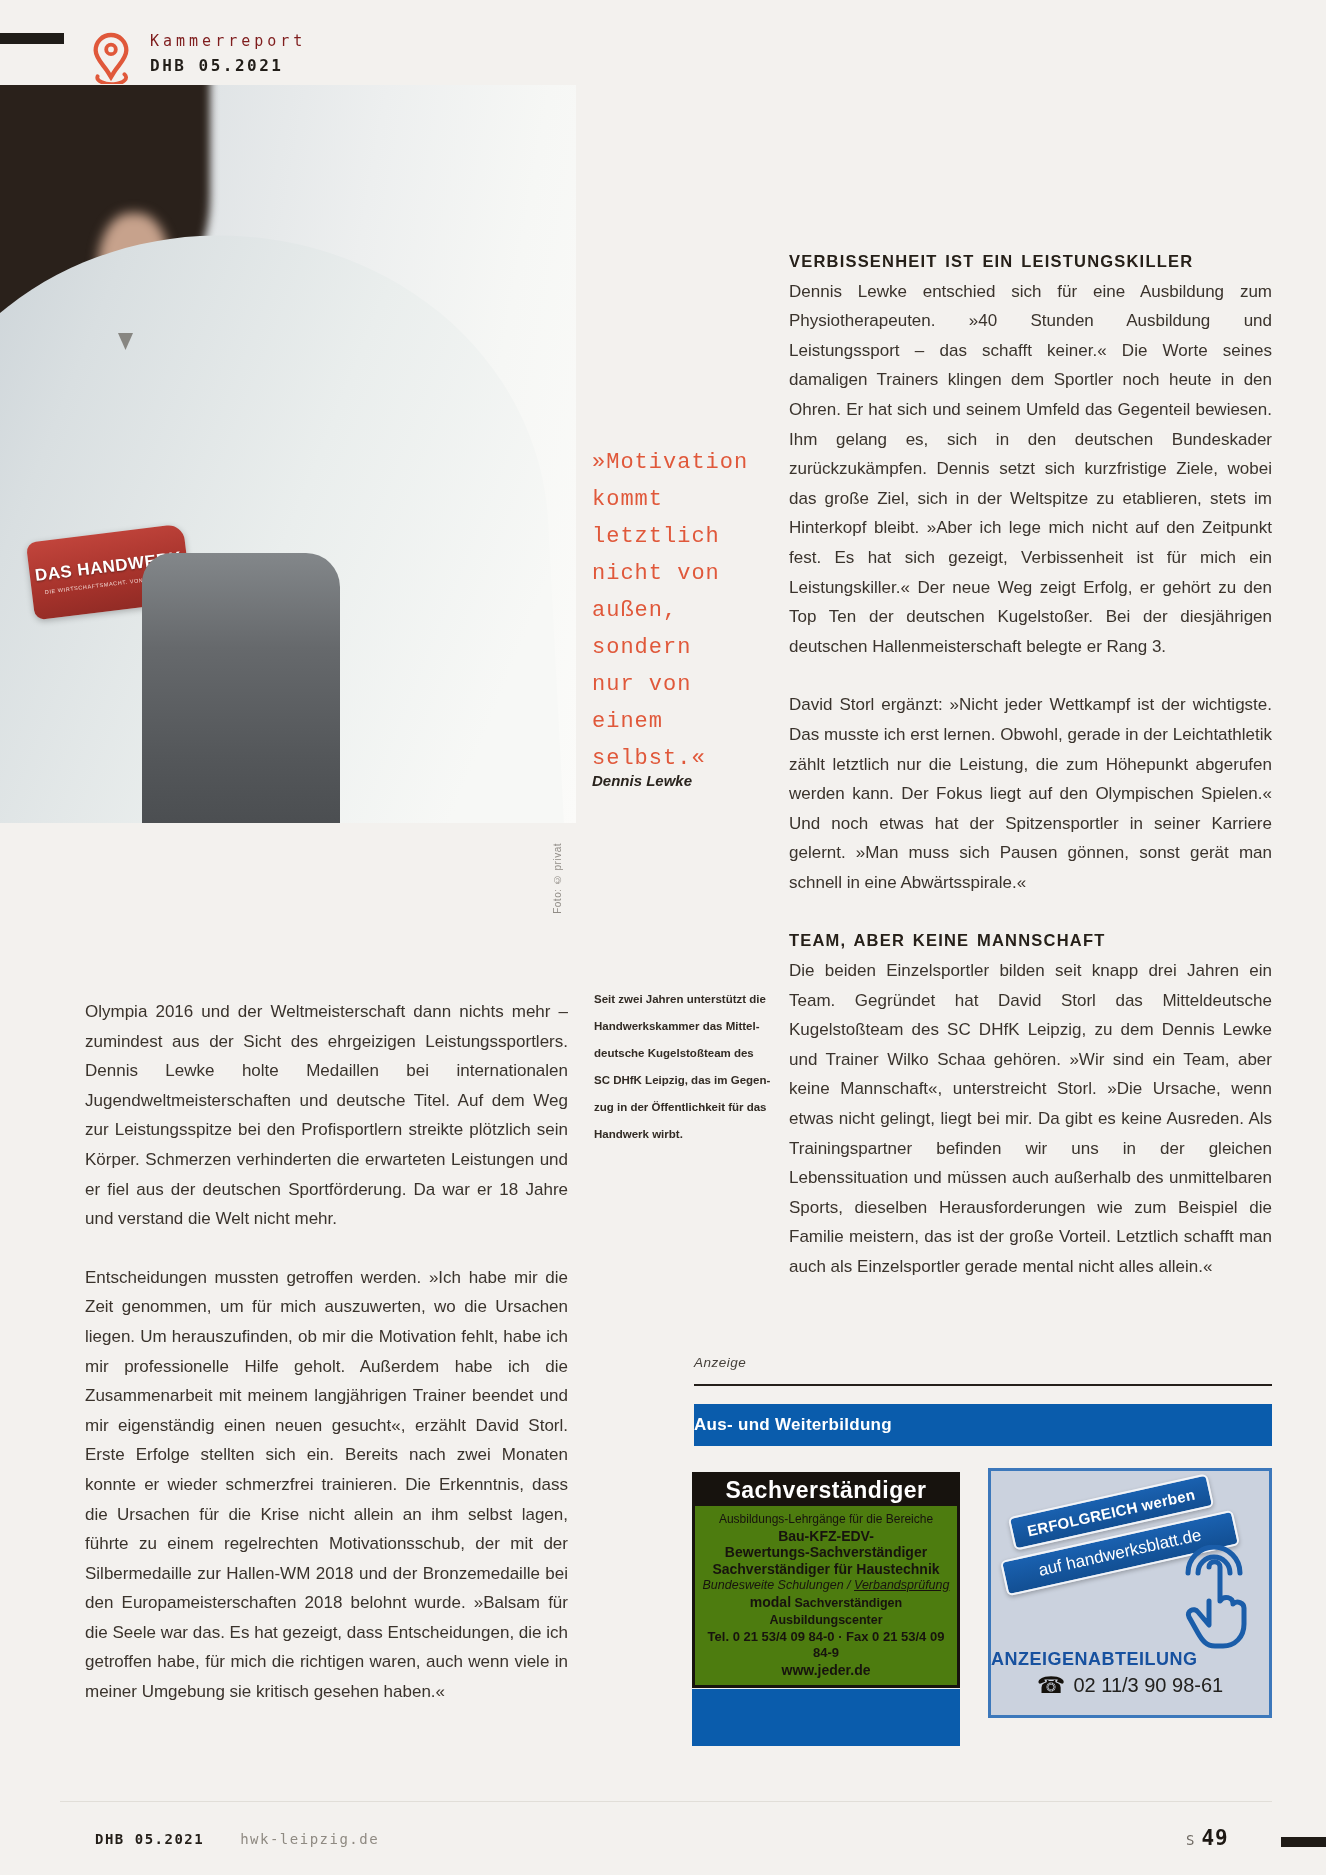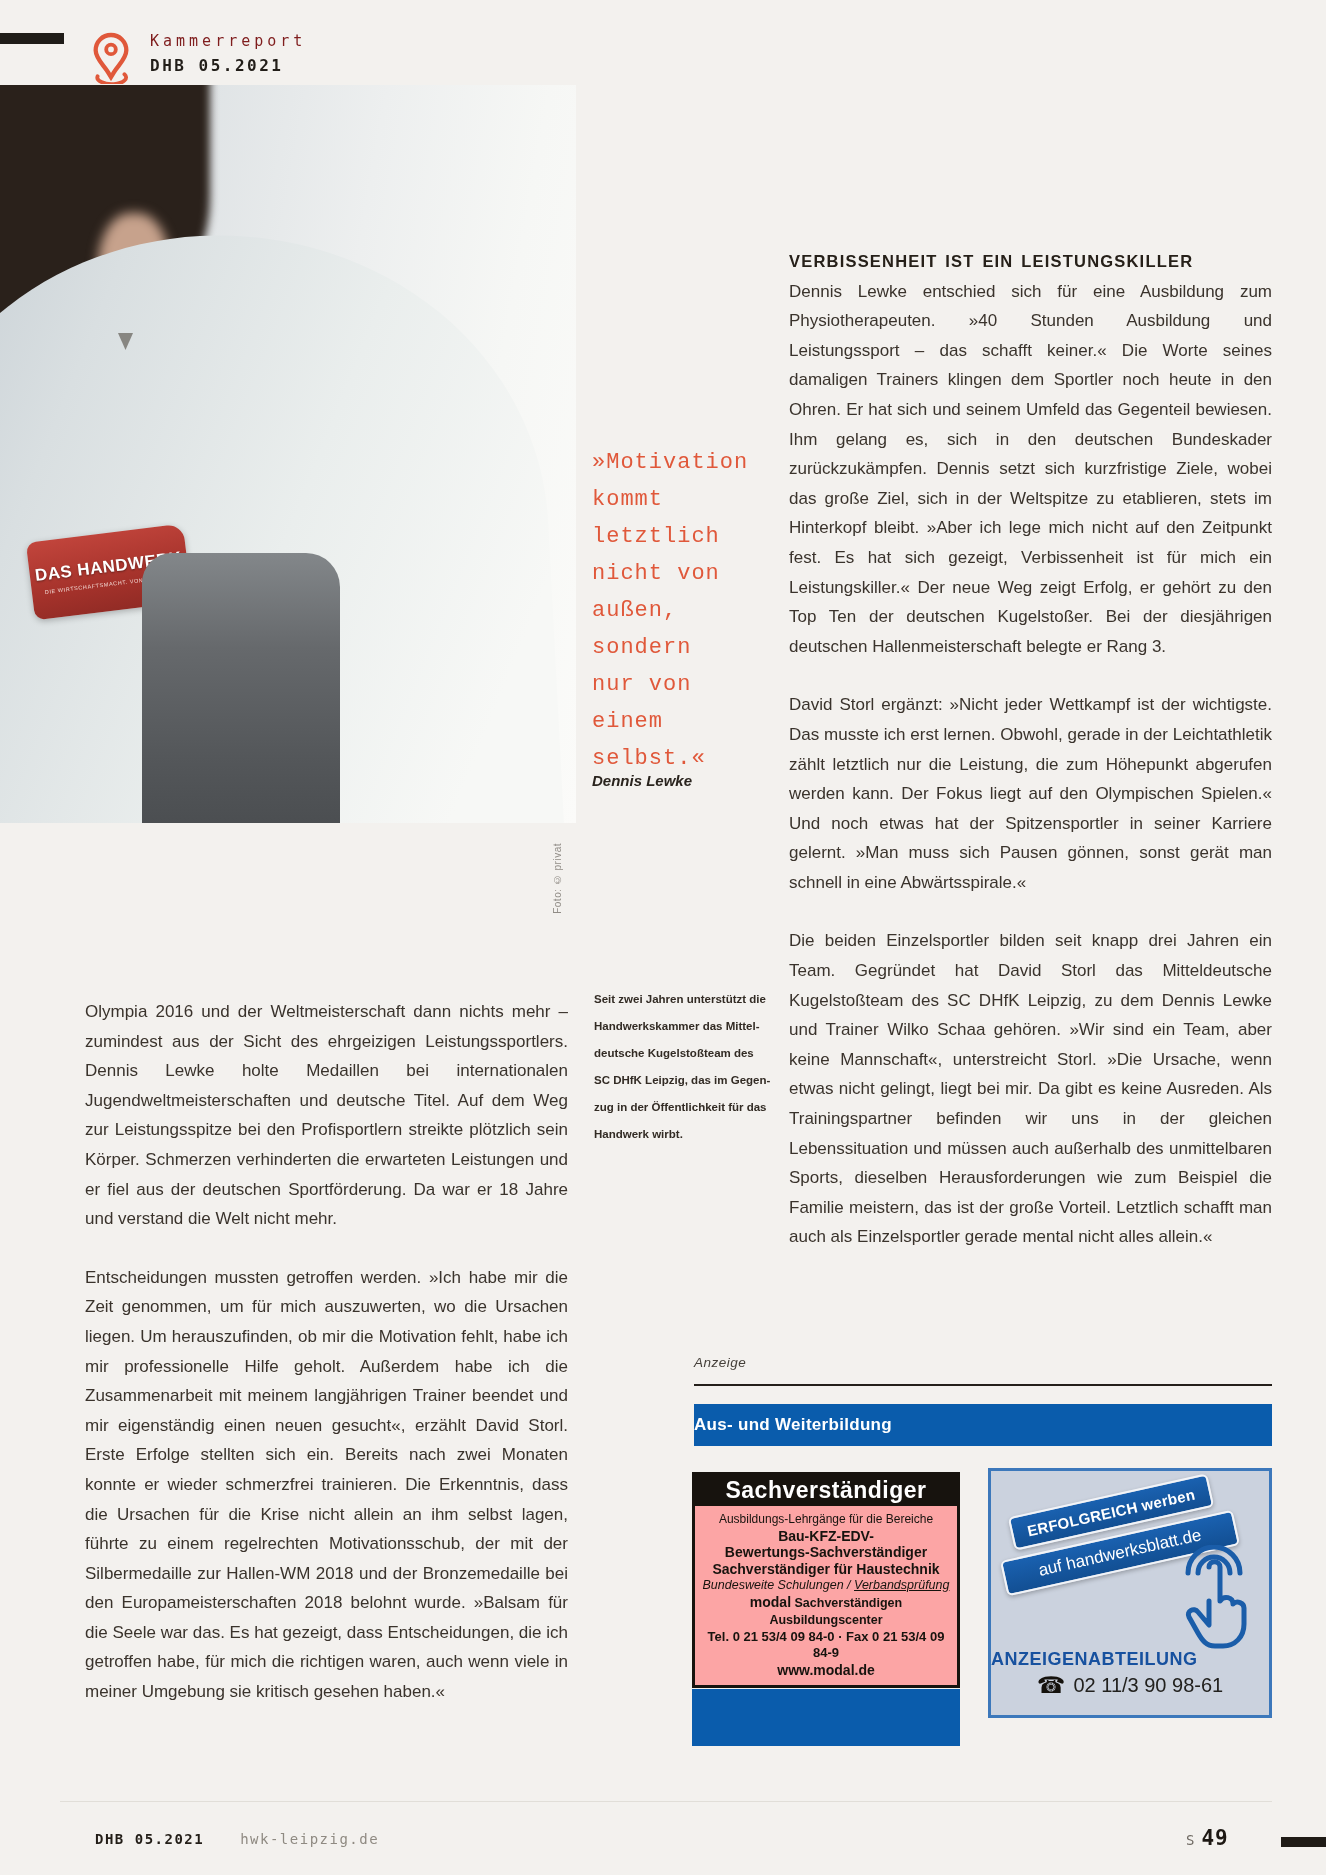--- a/index.html
+++ b/index.html
@@ -49,21 +49,21 @@
   .col h3{margin:0;font-size:16.5px;letter-spacing:1.2px;word-spacing:2px;color:#262019;line-height:29.6px;font-weight:bold;}
   .col-left{left:85px;top:997px;}
   .col-right{left:789px;top:247px;}
 
   
   .ad-label{position:absolute;left:694px;top:1355px;font-size:13.5px;font-style:italic;color:#45403a;letter-spacing:.5px;}
   .ad-rule{position:absolute;left:694px;top:1384px;width:578px;height:2px;background:#241f1a;}
   .cat-bar{position:absolute;left:694px;top:1404px;width:578px;height:42px;background:#0a5cac;color:#fff;
     font-weight:bold;font-size:17px;line-height:42px;box-sizing:border-box;letter-spacing:.3px;}
 
-  .sv{position:absolute;left:692px;top:1472px;width:268px;border:3px solid #17130e;background:#fca5a5;
+  .sv{position:absolute;left:692px;top:1472px;width:268px;border:3px solid #17130e;background:#4d7c0f;
     box-sizing:border-box;text-align:center;}
   .sv-title{background:#17130e;color:#fff;font-weight:bold;font-size:23px;line-height:31px;letter-spacing:.5px;}
   .sv-body{padding:5px 3px 7px;color:#17130e;}
   .sv-body>div{line-height:16.5px;}
   .sv-l1{font-size:12px;}
   .sv-b{font-weight:bold;font-size:14px;line-height:17px;}
   .sv-it{font-style:italic;font-size:12.5px;}
   .sv-it .u{text-decoration:underline;}
   .sv-modal{font-weight:bold;font-size:14px;}
   .sv-rest{font-weight:bold;font-size:12.5px;}
@@ -148,38 +148,39 @@
 
   <div class="col col-left">
     <p>Olympia 2016 und der Weltmeisterschaft dann nichts mehr – zumindest aus der Sicht des ehrgeizigen Leistungssportlers. Dennis Lewke holte Medaillen bei internationalen Jugendweltmeisterschaften und deutsche Titel. Auf dem Weg zur Leistungsspitze bei den Profisportlern streikte plötzlich sein Körper. Schmerzen verhinderten die erwarteten Leistungen und er fiel aus der deutschen Sportförderung. Da war er 18 Jahre und verstand die Welt nicht mehr.</p>
     <p>Entscheidungen mussten getroffen werden. »Ich habe mir die Zeit genommen, um für mich auszuwerten, wo die Ursachen liegen. Um herauszufinden, ob mir die Motivation fehlt, habe ich mir professionelle Hilfe geholt. Außerdem habe ich die Zusammenarbeit mit meinem langjährigen Trainer beendet und mir eigenständig einen neuen gesucht«, erzählt David Storl. Erste Erfolge stellten sich ein. Bereits nach zwei Monaten konnte er wieder schmerzfrei trainieren. Die Erkenntnis, dass die Ursachen für die Krise nicht allein an ihm selbst lagen, führte zu einem regelrechten Motivationsschub, der mit der Silbermedaille zur Hallen-WM 2018 und der Bronzemedaille bei den Europameisterschaften 2018 belohnt wurde. »Balsam für die Seele war das. Es hat gezeigt, dass Entscheidungen, die ich getroffen habe, für mich die richtigen waren, auch wenn viele in meiner Umgebung sie kritisch gesehen haben.«</p>
   </div>
 
   <div class="col col-right">
     <h3>VERBISSENHEIT IST EIN LEISTUNGSKILLER</h3>
     <p>Dennis Lewke entschied sich für eine Ausbildung zum Physiotherapeuten. »40 Stunden Ausbildung und Leistungssport – das schafft keiner.« Die Worte seines damaligen Trainers klingen dem Sportler noch heute in den Ohren. Er hat sich und seinem Umfeld das Gegenteil bewiesen. Ihm gelang es, sich in den deutschen Bundeskader zurückzukämpfen. Dennis setzt sich kurzfristige Ziele, wobei das große Ziel, sich in der Weltspitze zu etablieren, stets im Hinterkopf bleibt. »Aber ich lege mich nicht auf den Zeitpunkt fest. Es hat sich gezeigt, Verbissenheit ist für mich ein Leistungskiller.« Der neue Weg zeigt Erfolg, er gehört zu den Top Ten der deutschen Kugelstoßer. Bei der diesjährigen deutschen Hallenmeisterschaft belegte er Rang 3.</p>
     <p>David Storl ergänzt: »Nicht jeder Wettkampf ist der wichtigste. Das musste ich erst lernen. Obwohl, gerade in der Leichtathletik zählt letztlich nur die Leistung, die zum Höhepunkt abgerufen werden kann. Der Fokus liegt auf den Olympischen Spielen.« Und noch etwas hat der Spitzensportler in seiner Karriere gelernt. »Man muss sich Pausen gönnen, sonst gerät man schnell in eine Abwärtsspirale.«</p>
+    <h3>TEAM, ABER KEINE MANNSCHAFT</h3>
     <p>Die beiden Einzelsportler bilden seit knapp drei Jahren ein Team. Gegründet hat David Storl das Mitteldeutsche Kugelstoßteam des SC DHfK Leipzig, zu dem Dennis Lewke und Trainer Wilko Schaa gehören. »Wir sind ein Team, aber keine Mannschaft«, unterstreicht Storl. »Die Ursache, wenn etwas nicht gelingt, liegt bei mir. Da gibt es keine Ausreden. Als Trainingspartner befinden wir uns in der gleichen Lebenssituation und müssen auch außerhalb des unmittelbaren Sports, dieselben Herausforderungen wie zum Beispiel die Familie meistern, das ist der große Vorteil. Letztlich schafft man auch als Einzelsportler gerade mental nicht alles allein.«</p>
   </div>
 
   <div class="ad-label">Anzeige</div>
   <div class="ad-rule"></div>
   <div class="cat-bar">Aus- und Weiterbildung</div>
 
   <div class="sv">
     <div class="sv-title">Sachverständiger</div>
     <div class="sv-body">
       <div class="sv-l1">Ausbildungs-Lehrgänge für die Bereiche</div>
       <div class="sv-b">Bau-KFZ-EDV-</div>
       <div class="sv-b">Bewertungs-Sachverständiger</div>
       <div class="sv-b">Sachverständiger für Haustechnik</div>
       <div class="sv-it"><span>Bundesweite Schulungen / </span><span class="u">Verbandsprüfung</span></div>
       <div><span class="sv-modal">modal</span><span class="sv-rest"> Sachverständigen Ausbildungscenter</span></div>
       <div class="sv-tel">Tel. 0 21 53/4 09 84-0 · Fax 0 21 53/4 09 84-9</div>
-      <div class="sv-web">www.modal.de</div>
+      <div class="sv-web">www.jeder.de</div>
     </div>
   </div>
   <div class="blue-strip"></div>
 
   <div class="werben">
     <div class="ribbon ribbon1">ERFOLGREICH werben</div>
     <div class="ribbon ribbon2">auf handwerksblatt.de</div>
     <svg class="hand" viewBox="0 0 80 104">
       <g fill="none" stroke="#1a5da9" stroke-width="5" stroke-linecap="round" stroke-linejoin="round">
         <path d="M12,28 a26,26 0 0 1 52,0"></path>

